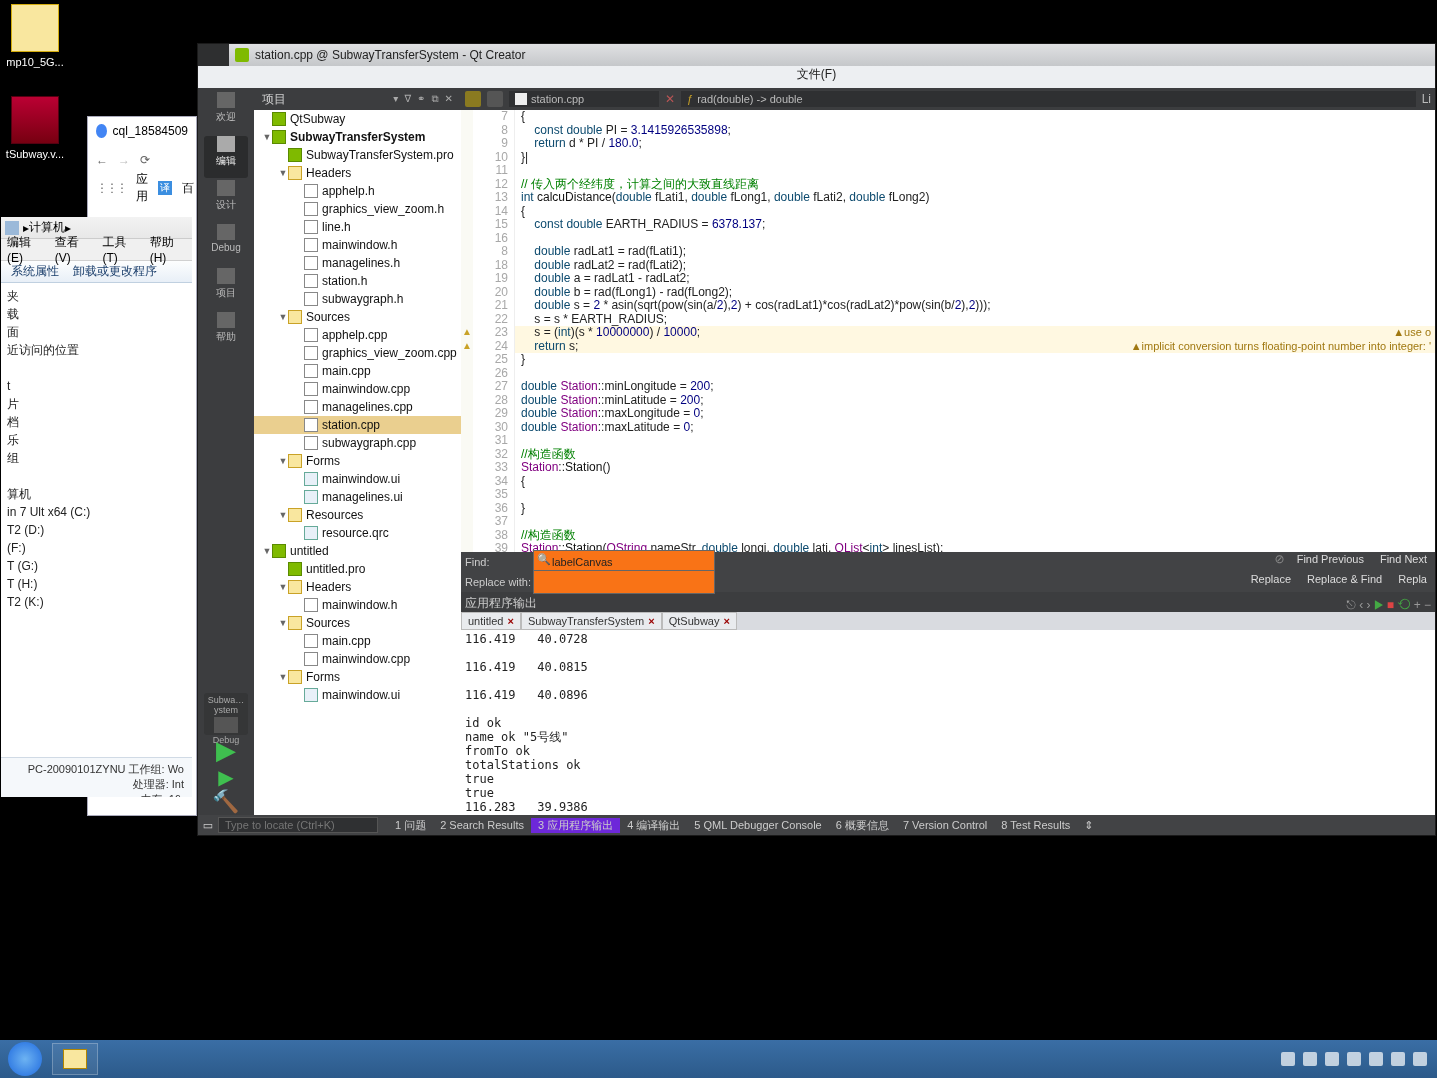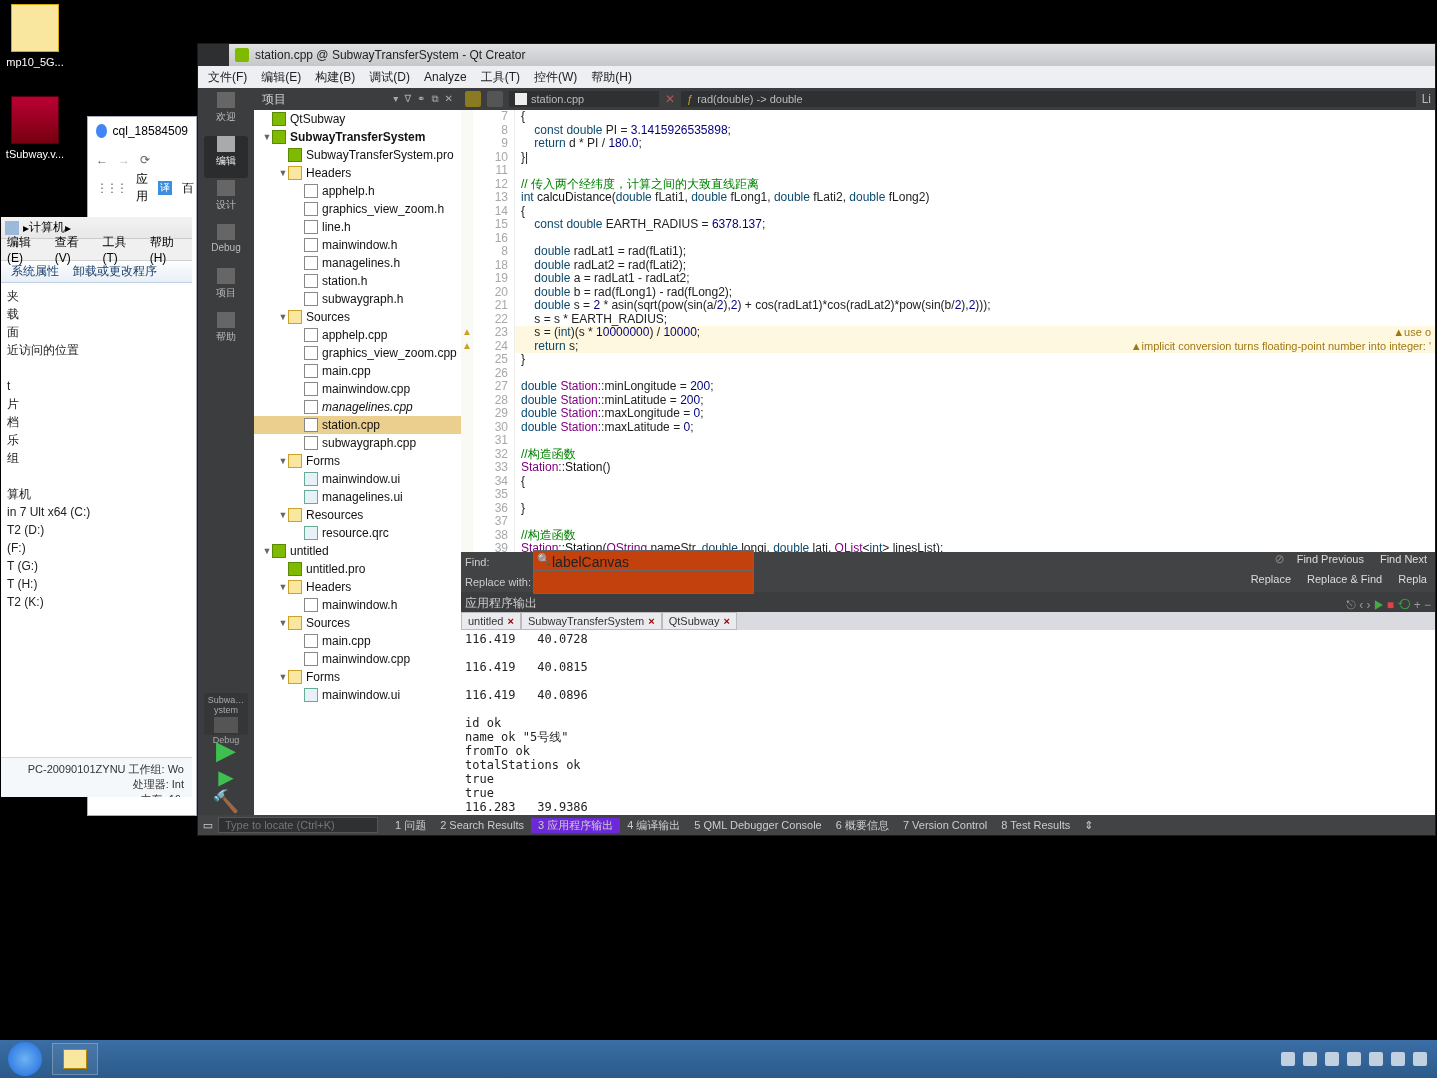--- a/index.html
+++ b/index.html
@@ -14,21 +14,21 @@
 .expl-list{padding:4px 0;font-size:12px;}
 .expl-list div{height:18px;line-height:18px;padding-left:6px;color:#222;}
 .expl-foot{position:absolute;bottom:0;left:0;right:0;height:40px;background:#f5f8fb;border-top:1px solid #d0dae5;font-size:11px;text-align:right;padding:4px 8px;color:#333;}
 .browser{position:absolute;left:87px;top:116px;width:110px;height:700px;background:#fff;overflow:hidden;font-size:12px;border:1px solid #aab;}
 .browser .tab{background:#fff;height:28px;display:flex;align-items:center;padding:0 8px;gap:6px;}
 .browser .navbar{height:30px;display:flex;align-items:center;gap:10px;padding:0 8px;}
 .browser .apps{height:26px;display:flex;align-items:center;gap:10px;padding:0 8px;}
 .qt{position:absolute;left:197px;top:43px;width:1239px;height:793px;background:#2e2f30;border:1px solid #1a1a1a;font-size:12px;color:#ccc;}
 .qt-title{height:22px;background:linear-gradient(#e0e1e3,#c5c7ca);color:#222;display:flex;align-items:center;padding:0 6px;font-size:12px;margin-left:31px;}
 .qt-title .qticon{width:14px;height:14px;background:#7fba00;margin-right:6px;border-radius:2px;}
-.qt-menu{height:22px;background:#edeff2;color:#222;display:flex;align-items:center;gap:14px;padding:0 10px;font-size:12px;}
+.qt-menu{height:22px;background:#edeff2;color:#222;display:flex;align-items:center;gap:14px;padding:0 10px;font-size:12px;flex-direction:column;}
 .qt-body{display:flex;height:calc(100% - 64px);}
 .sidebar{width:56px;background:#3c3d3f;display:flex;flex-direction:column;align-items:center;padding-top:4px;}
 .sb-item{width:44px;height:42px;display:flex;flex-direction:column;align-items:center;justify-content:flex-start;color:#bbb;font-size:10px;cursor:pointer;border-radius:3px;margin-bottom:2px;}
 .sb-item.active{background:#2b2c2d;color:#eee;}
 .sb-item .sic{width:18px;height:16px;background:#666;margin-bottom:2px;}
 .sb-item.active .sic{background:#aaa;}
 .sb-spacer{flex:1;}
 .sb-run{color:#3fbf4f;font-size:26px;line-height:30px;cursor:pointer;}
 .sb-run.small{font-size:20px;line-height:24px;}
 .sb-build{color:#b08030;font-size:22px;}
@@ -61,21 +61,21 @@
 .src{flex:1;white-space:pre;color:#222;line-height:13.5px;position:relative;}
 .kw{color:#0c4a6e;}
 .num{color:#000080;}
 .cmt{color:#008000;}
 .ty{color:#800080;}
 .fn{color:#111;font-weight:normal;}
 .hazard{position:absolute;background:#fff8e1;left:0;right:0;height:13.5px;}
 .hazard .wmsg{position:absolute;right:4px;color:#a07810;font-size:11px;}
 .find{height:40px;background:#424345;font-size:11px;color:#ccc;}
 .find .row{height:20px;display:flex;align-items:center;}
-.find input{flex:1;height:24px;background:#c2410c;border:1px solid #666;padding:0 20px 0 18px;font-size:14px;color:#222;}
+.find input{flex:1;height:24px;background:#f97316;border:1px solid #666;padding:0 20px 0 18px;font-size:11px;color:#222;}
 .find .lab{width:72px;padding-left:4px;}
 .find .btn{padding:0 8px;height:18px;color:#ddd;cursor:pointer;}
 .pane-head{height:20px;background:#3c3d3f;display:flex;align-items:flex-end;padding:0 4px;color:#ccc;justify-content:space-between;}
 .pane-tools span{width:14px;text-align:center;color:#999;}
 .out-tabs{height:18px;background:#d9dbe0;display:flex;}
 .out-tabs .t{background:#e9ebee;padding:0 6px;border:1px solid #bbb;font-size:11px;color:#333;display:flex;align-items:center;gap:4px;}
 .out-tabs .cls{color:#900;font-weight:bold;cursor:pointer;}
 .out{background:#fff;flex:1;font-family:Consolas,monospace;font-size:12px;color:#222;padding:2px 4px;line-height:14px;overflow:hidden;white-space:pre;}
 .qt-status{height:20px;background:#424345;display:flex;align-items:center;color:#ccc;font-size:11px;}
 .qt-status .loc{flex:0 0 170px;}
@@ -303,21 +303,21 @@
           <div class="row" style="padding-left: 40px;">
             <span class="arrow"></span>
             <span class="fic cpp"></span>
             <span>main.cpp</span>
           </div>
           <div class="row" style="padding-left: 40px;">
             <span class="arrow"></span>
             <span class="fic cpp"></span>
             <span>mainwindow.cpp</span>
           </div>
-          <div class="row" style="padding-left: 40px; font-style: italic;">
+          <div class="row" style="padding-left: 40px;">
             <span class="arrow"></span>
             <span class="fic cpp"></span>
             <span>managelines.cpp</span>
           </div>
           <div class="row sel" style="padding-left: 40px;">
             <span class="arrow"></span>
             <span class="fic cpp"></span>
             <span>station.cpp</span>
           </div>
           <div class="row" style="padding-left: 40px;">

